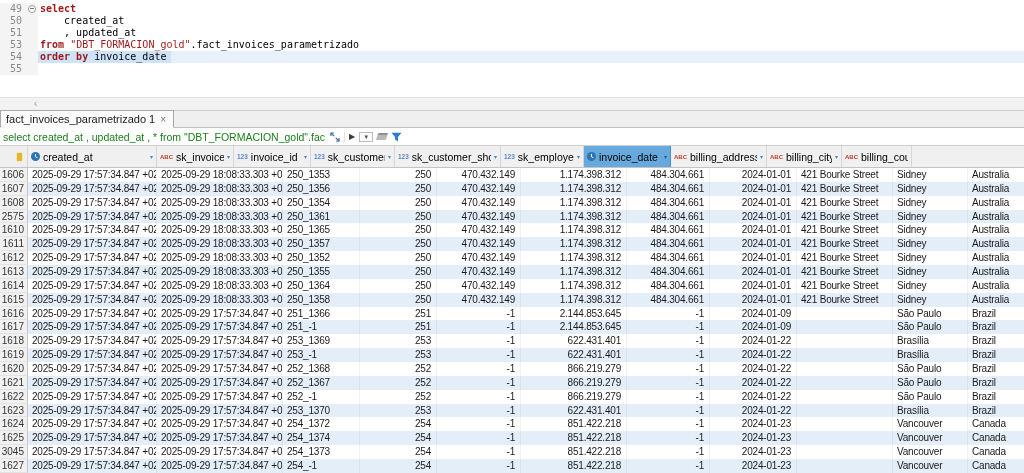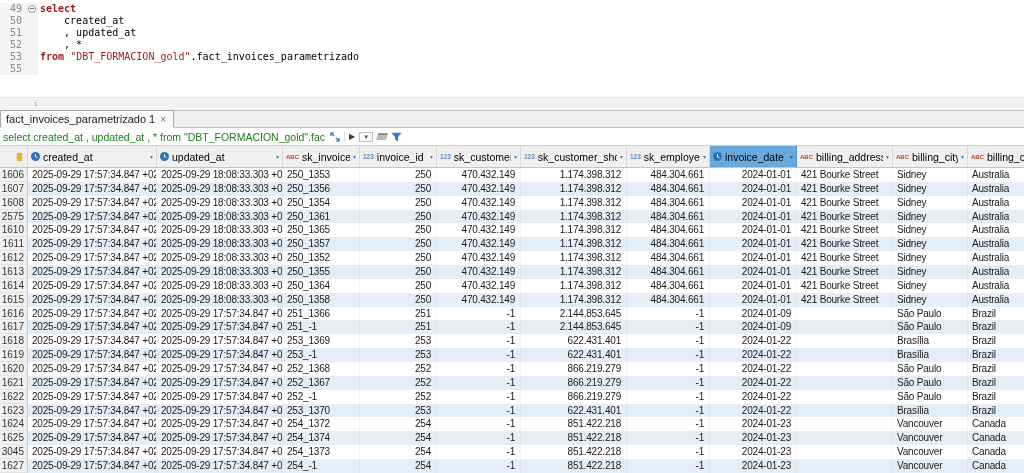--- a/index.html
+++ b/index.html
@@ -99,28 +99,28 @@
           <span class="ln">50</span>
           <span class="fold"></span>
           <span class="code"><span class="pl">    created_at</span></span>
         </div>
         <div class="ed-line">
           <span class="ln">51</span>
           <span class="fold"></span>
           <span class="code"><span class="pl">    , updated_at</span></span>
         </div>
         <div class="ed-line">
-          <span class="ln">52</span>
-          <span class="fold"></span>
-          <span class="code"><span class="pl">    , *</span></span>
-        </div>
-        <div class="ed-line">
           <span class="ln">53</span>
           <span class="fold"></span>
           <span class="code"><span class="kw">from</span><span class="pl"> </span><span class="str">"DBT_FORMACION_gold"</span><span class="pl">.fact_invoices_parametrizado</span></span>
+        </div>
+        <div class="ed-line hl">
+          <span class="ln">54</span>
+          <span class="fold"></span>
+          <span class="code"><span class="kw">order by</span><span class="pl"> invoice_date</span></span>
         </div>
         <div class="ed-line">
           <span class="ln">55</span>
           <span class="fold"></span>
           <span class="code"></span>
         </div>
       </div>
   </div>
 
   <div class="hscroll">
@@ -162,30 +162,20 @@
         <div class="hc" style="width: 129px;">
           <span class="ticon timestamp">
             <svg width="9" height="9" viewBox="0 0 10 10">
               <circle cx="5" cy="5" r="5" fill="#2e74b5"></circle>
               <path d="M5 2.2 V5.2 L7.1 6.4" stroke="#fff" stroke-width="1.1" fill="none"></path>
             </svg>
           </span>
           <span class="hlabel">created_at</span>
           <span class="harrow">▾</span>
         </div>
-        <div class="hc" style="width: 126px;">
-          <span class="ticon timestamp">
-            <svg width="9" height="9" viewBox="0 0 10 10">
-              <circle cx="5" cy="5" r="5" fill="#2e74b5"></circle>
-              <path d="M5 2.2 V5.2 L7.1 6.4" stroke="#fff" stroke-width="1.1" fill="none"></path>
-            </svg>
-          </span>
-          <span class="hlabel">updated_at</span>
-          <span class="harrow">▾</span>
-        </div>
         <div class="hc" style="width: 77px;">
           <span class="ticon string">ABC</span>
           <span class="hlabel">sk_invoices</span>
           <span class="harrow">▾</span>
         </div>
         <div class="hc" style="width: 77px;">
           <span class="ticon number">123</span>
           <span class="hlabel">invoice_id</span>
           <span class="harrow">▾</span>
         </div>

